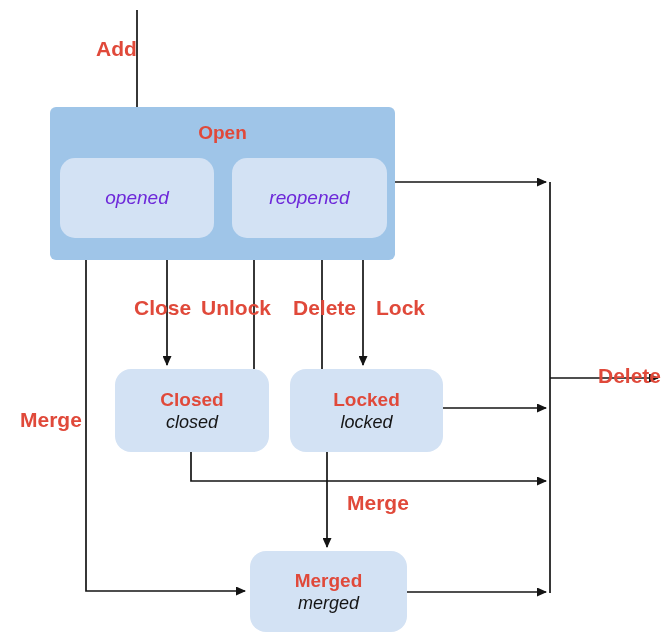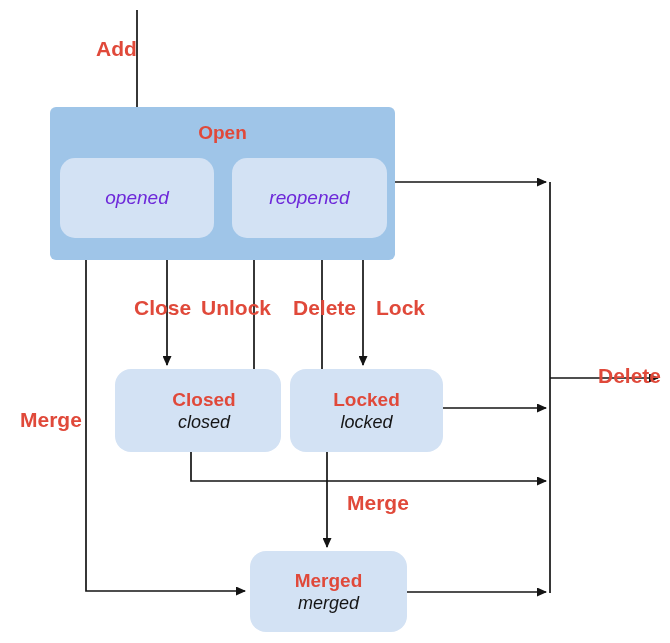--- a/index.html
+++ b/index.html
@@ -36,21 +36,21 @@
   .substate.opened{left:10px;}
   .substate.reopened{left:182px;width:155px;}
 
   .state{
     position:absolute;background:var(--state-fill);border-radius:16px;
     display:flex;flex-direction:column;align-items:center;justify-content:center;
     line-height:23px;
   }
   .state .title{font-weight:bold;font-size:19px;color:var(--label-red);}
   .state .subtitle{font-style:italic;font-size:18px;color:#151515;}
-  .state.closed{left:115px;top:369px;width:154px;height:83px;padding-left:12px;}
+  .state.closed{left:115px;top:369px;width:154px;height:83px;}
   .state.locked{left:290px;top:369px;width:153px;height:83px;}
   .state.merged{left:250px;top:551px;width:157px;height:81px;}
 
   .tlabel{
     position:absolute;font-weight:bold;font-size:21px;color:var(--label-red);
     white-space:nowrap;
   }
   .tlabel.add{left:96px;top:37px;}
   .tlabel.close{left:110px;top:296px;margin-left:24px;}
   .tlabel.reopen{left:201px;top:296px;}

